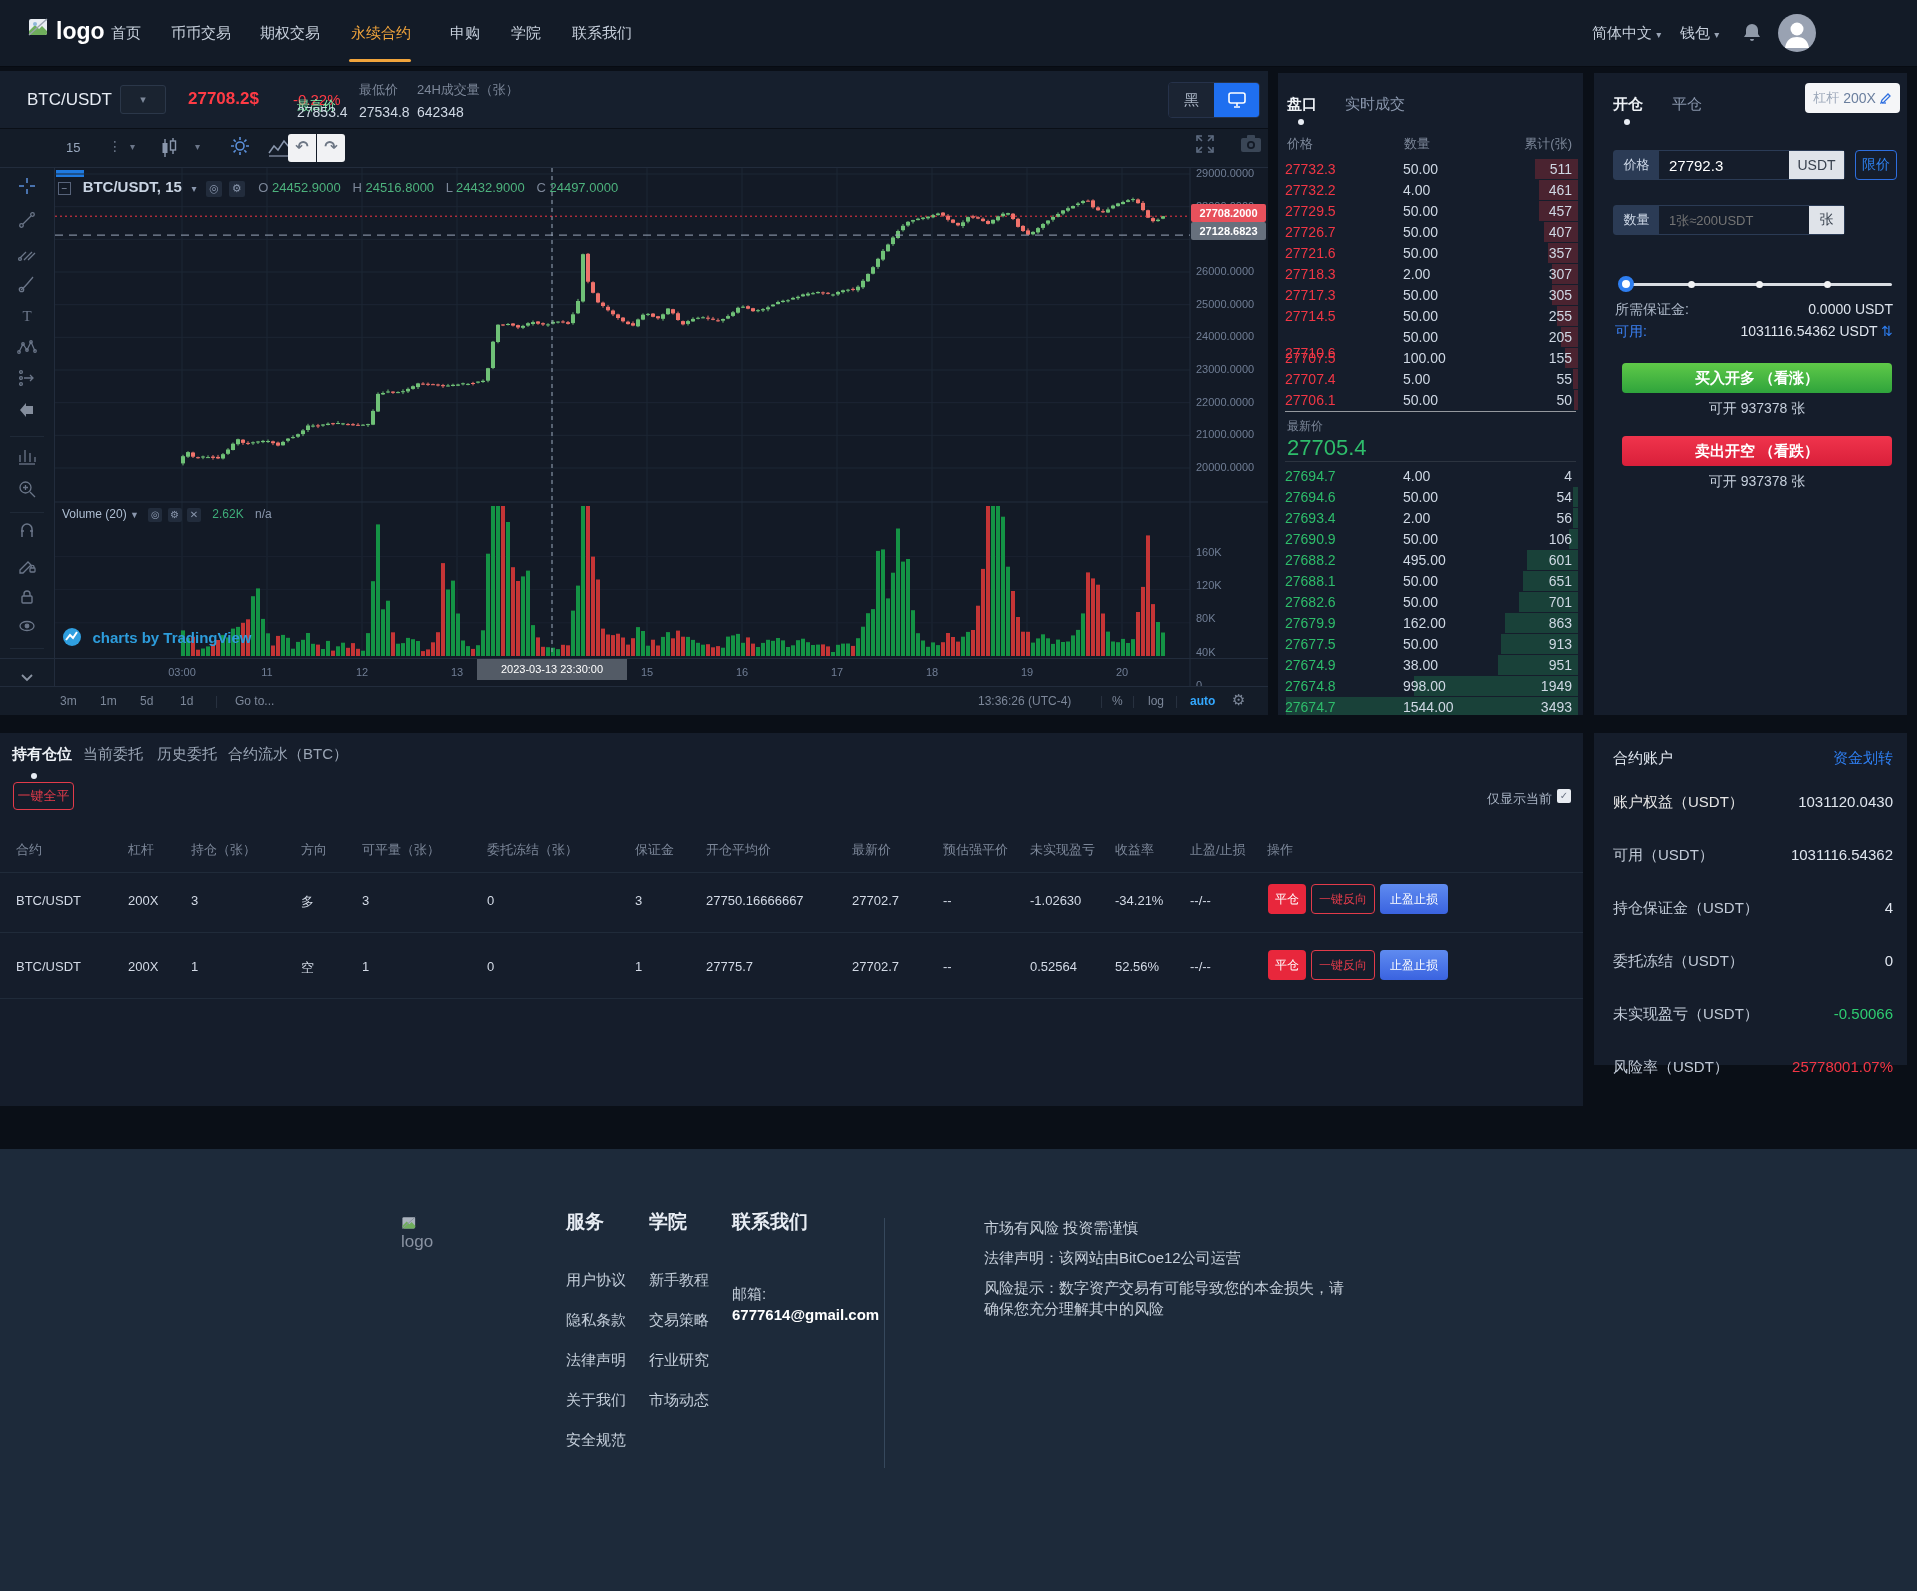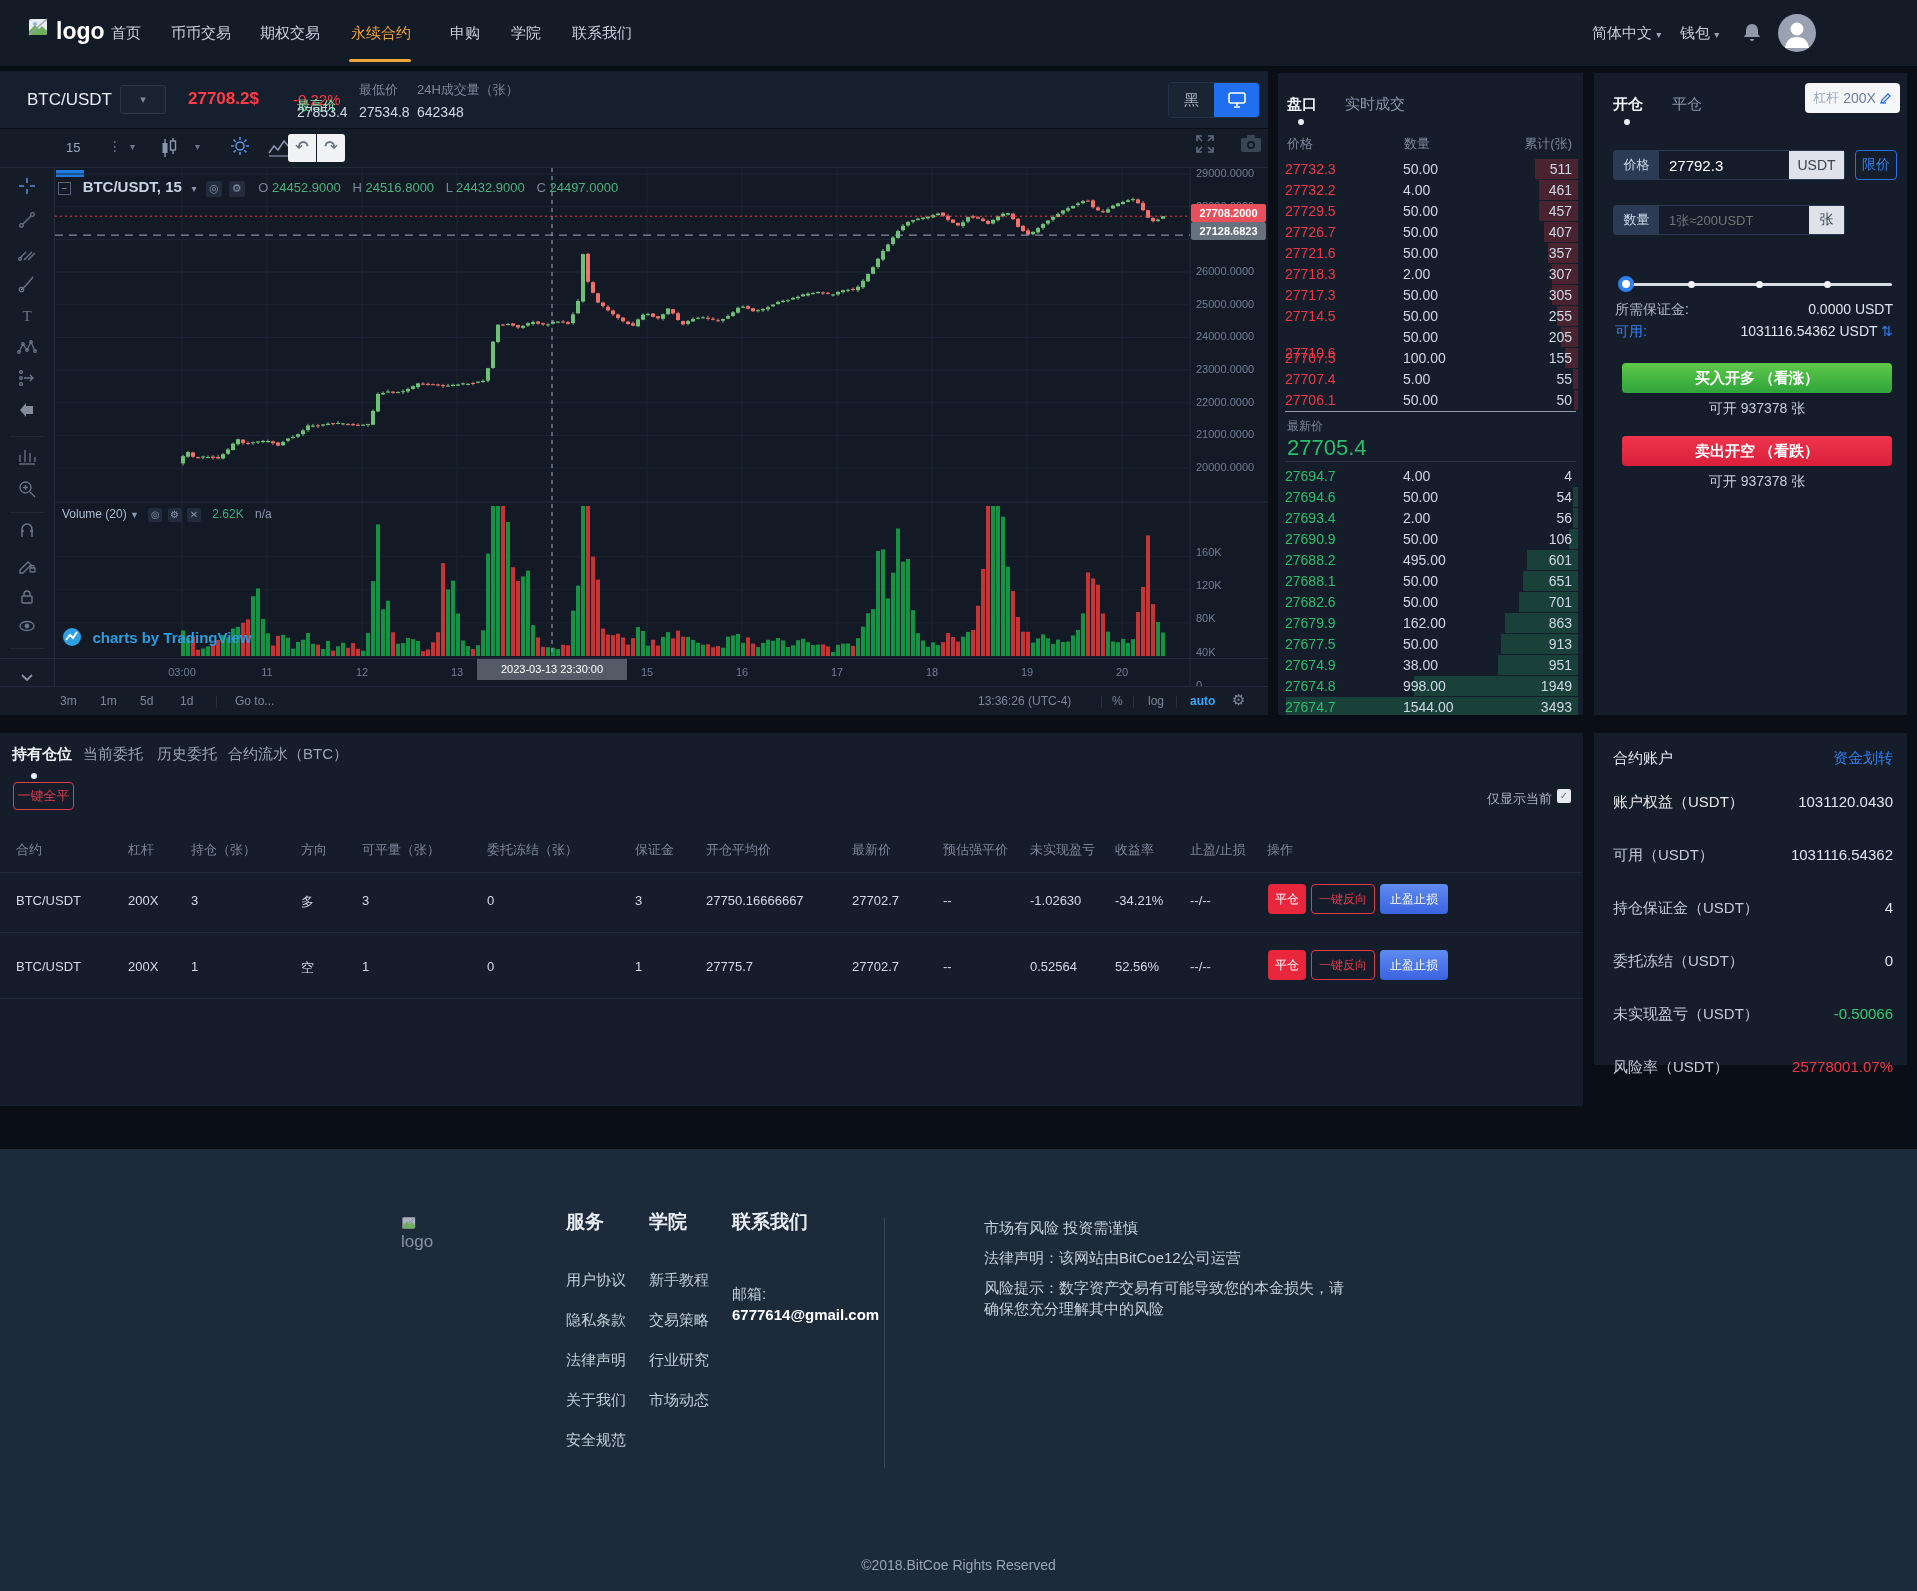--- a/index.html
+++ b/index.html
@@ -1296,16 +1296,15 @@
       </div>
     <span class="abs" style="left:732px;top:136px;font-size:15px;color:#c3cdd9;">邮箱:</span>
     <span class="abs" style="left:732px;top:157px;font-size:15px;font-weight:bold;color:#ffffff;cursor:pointer;">6777614@gmail.com</span>
     <div class="abs" style="left:884px;top:69px;width:1px;height:250px;background:#36485c;"></div>
     <div class="abs" id="footer-risk" style="left:984px;top:70px;width:500px;">
         <div class="abs" style="left:0;top:0px;font-size:15px;color:#c6cfda;white-space:nowrap;">市场有风险 投资需谨慎</div>
         <div class="abs" style="left:0;top:30px;font-size:15px;color:#c6cfda;white-space:nowrap;">法律声明：该网站由BitCoe12公司运营</div>
         <div class="abs" style="left:0;top:60px;font-size:15px;color:#c6cfda;white-space:nowrap;">风险提示：数字资产交易有可能导致您的本金损失，请</div>
         <div class="abs" style="left:0;top:81px;font-size:15px;color:#c6cfda;white-space:nowrap;">确保您充分理解其中的风险</div>
       </div>
-    <div class="abs" style="left:0;top:408px;width:1917px;text-align:center;font-size:14px;color:#9aa5b3;">©2018.BitCoe Rights Reserved</div>
   </div>
 
 </div>
 
 </body></html>

